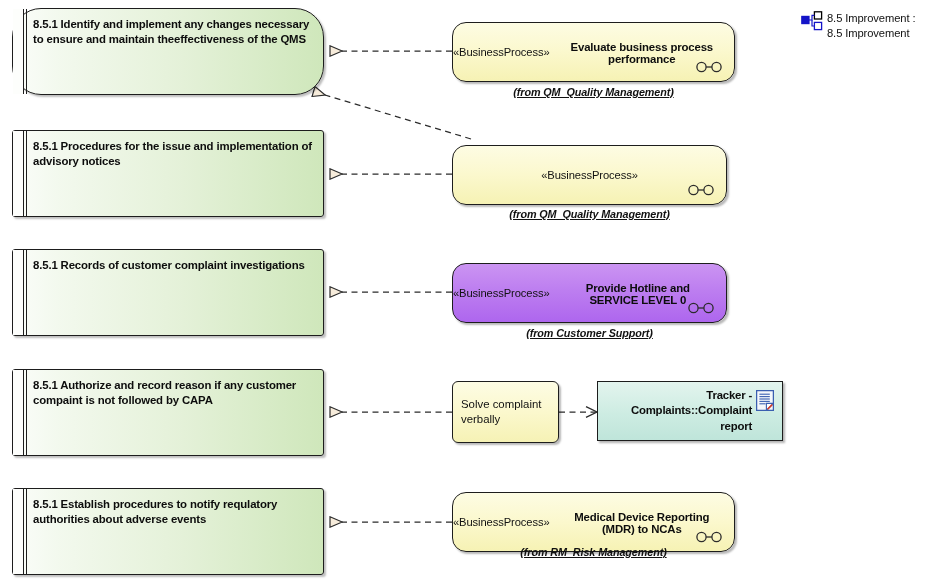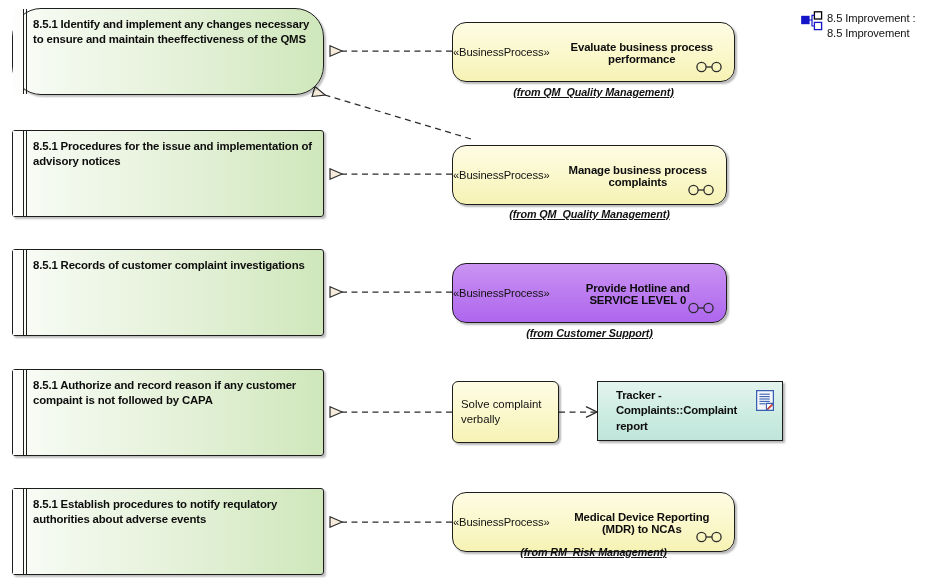--- a/index.html
+++ b/index.html
@@ -137,24 +137,24 @@
     background: linear-gradient(to bottom, #e3f4ee 0%, #cdece2 55%, #bfe5da 100%);
     box-shadow: 2px 2px 2px rgba(0,0,0,0.3);
     display: flex;
     align-items: center;
     justify-content: center;
   }
   .artifact .aname {
     font-size: 11.4px;
     font-weight: bold;
     color: #0d0d0d;
-    text-align: left;
+    text-align: right;
     line-height: 1.35;
     letter-spacing: -0.2px;
-    padding: 0 30px 0 18px;
+    padding: 0 30px 0 10px;
   }
   .doc-icon {
     position: absolute;
     right: 8px;
     top: 8px;
     width: 18px;
     height: 21px;
   }
 
   
@@ -252,21 +252,20 @@
     <svg class="proc-icon" viewBox="0 0 28 12">
       <circle cx="6.5" cy="6" r="4.6" fill="none" stroke="#2b2b2b" stroke-width="1.3"></circle>
       <circle cx="21.5" cy="6" r="4.6" fill="none" stroke="#2b2b2b" stroke-width="1.3"></circle>
       <line x1="11.1" y1="6" x2="16.9" y2="6" stroke="#2b2b2b" stroke-width="1.3"></line>
     </svg>
   </div>
   <div class="from-label" style="left:452px; top:86px; width:283px;">(from QM_Quality Management)</div>
 
   <div class="proc yellow" style="left:452px; top:145px; width:275px; height:60px;">
     <div class="stereo">«BusinessProcess»</div>
-    <div class="pname">Manage business process complaints</div>
     <svg class="proc-icon" viewBox="0 0 28 12">
       <circle cx="6.5" cy="6" r="4.6" fill="none" stroke="#2b2b2b" stroke-width="1.3"></circle>
       <circle cx="21.5" cy="6" r="4.6" fill="none" stroke="#2b2b2b" stroke-width="1.3"></circle>
       <line x1="11.1" y1="6" x2="16.9" y2="6" stroke="#2b2b2b" stroke-width="1.3"></line>
     </svg>
   </div>
   <div class="from-label" style="left:452px; top:208px; width:275px;">(from QM_Quality Management)</div>
 
   <div class="proc purple" style="left:452px; top:263px; width:275px; height:60px;">
     <div class="stereo">«BusinessProcess»</div>

